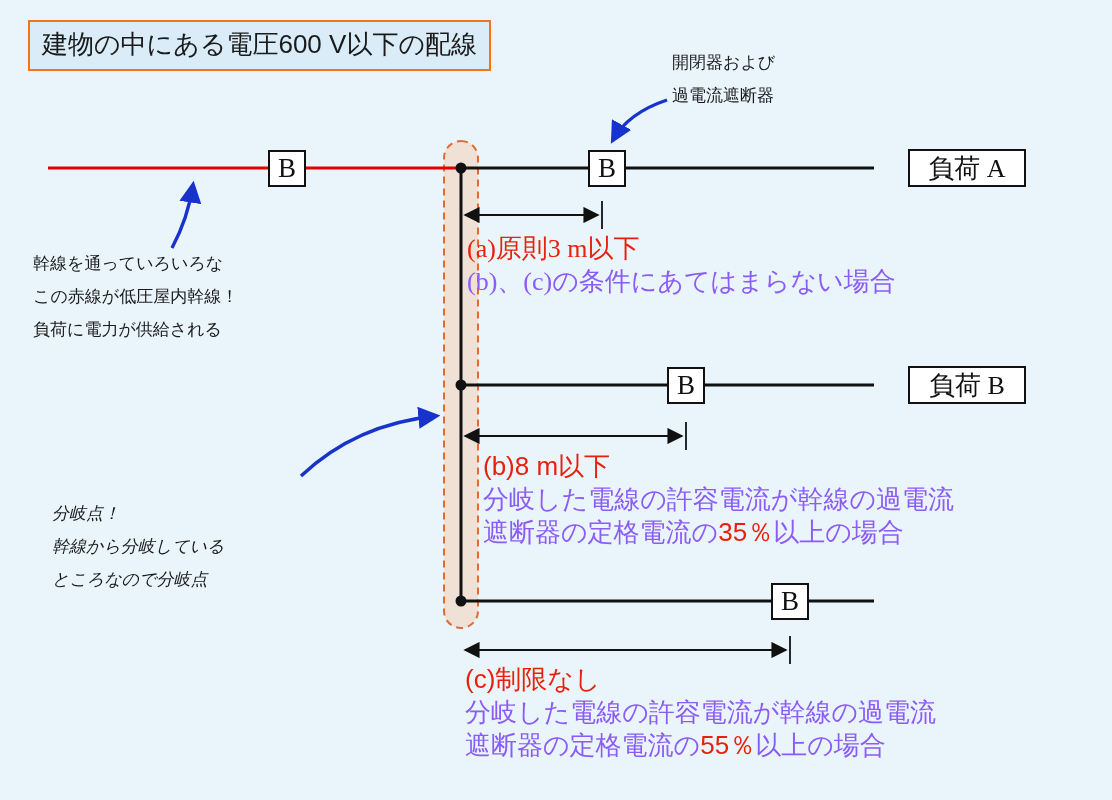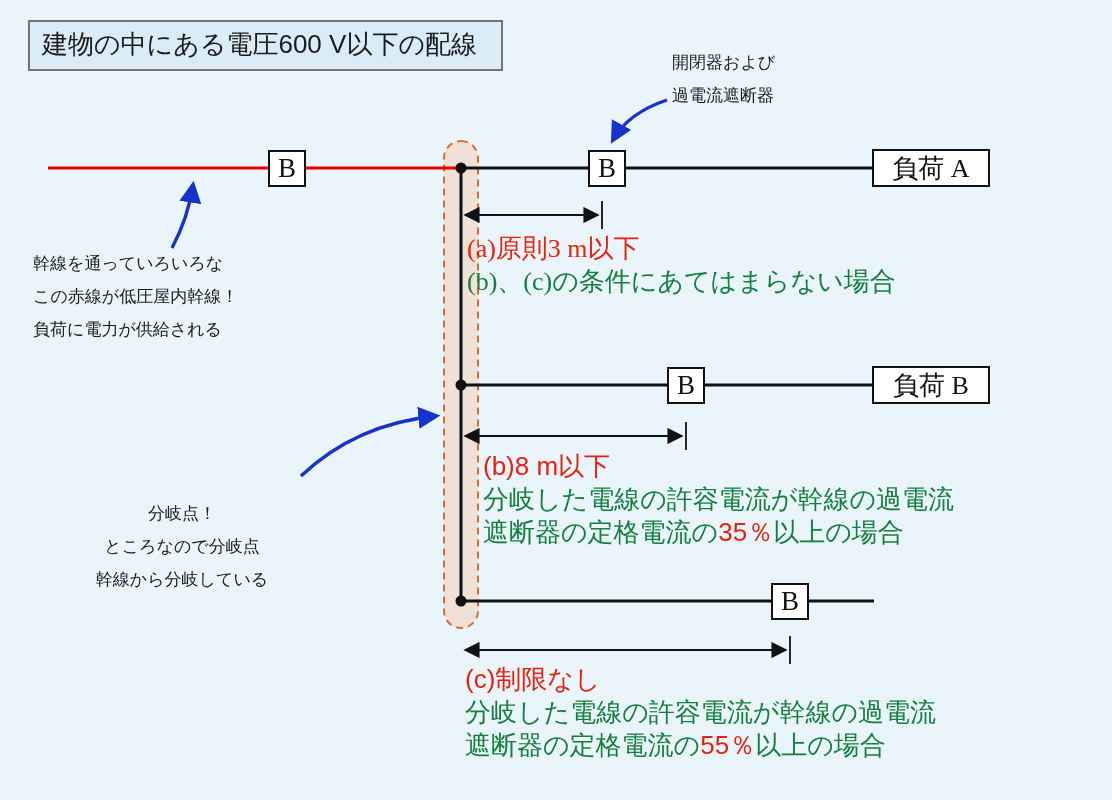--- a/index.html
+++ b/index.html
@@ -18,23 +18,23 @@
 
   svg.layer {
     position: absolute;
     left: 0; top: 0;
     width: 1112px; height: 800px;
     z-index: 1;
   }
 
   .title-box {
     left: 28px; top: 20px;
-    border: 2px solid #737373;
+    border: 2px solid #f97316;
     background: #d9ecf8;
-    padding: 5px 24px 7px 12px;
+    padding: 5px 12px 7px 12px;
     font-size: 26px;
     color: #1a1a1a;
     z-index: 3;
     white-space: nowrap;
   }
 
   .anno { font-size: 17px; color: #1a1a1a; line-height: 33px; z-index: 3; white-space: nowrap; }
 
   .bbox {
     position: absolute;
@@ -52,27 +52,28 @@
     position: absolute;
     width: 118px; height: 38px;
     background: #ffffff;
     border: 2.5px solid #111111;
     display: flex; align-items: center; justify-content: center;
     font-family: "Liberation Serif", serif;
     font-size: 26px;
     color: #111111;
     z-index: 4;
     white-space: nowrap;
+    margin-left: 36px;
   }
 
   .rule { font-size: 26px; line-height: 33px; z-index: 3; white-space: nowrap; }
   .red  { color: #e8210d; }
-  .blue { color: #15803d; }
+  .blue { color: #8b5cf6; }
 
-  .note-center { text-align: center; }
+  .note-center { text-align: left; font-style: italic; }
 </style>
 </head>
 <body>
 
 <div class="canvas">
 
   <svg class="layer" viewBox="0 0 1112 800">
     <defs>
       <marker id="mB" viewBox="0 0 10 10" refX="9" refY="5" markerWidth="9" markerHeight="9" orient="auto-start-reverse">
         <path d="M0,0 L10,5 L0,10 z" fill="#111111"></path>
@@ -145,17 +146,17 @@
   </div>
 
   <div class="abs anno" style="left:33px; top:247px;">
     <div>幹線を通っていろいろな</div>
     <div>この赤線が低圧屋内幹線！</div>
     <div>負荷に電力が供給される</div>
   </div>
 
   <div class="abs anno note-center" style="left:52px; top:497px; width:260px;">
     <div>分岐点！</div>
+    <div>幹線から分岐している</div>
     <div>ところなので分岐点</div>
-    <div>幹線から分岐している</div>
   </div>
 
 </div>
 
 </body></html>

